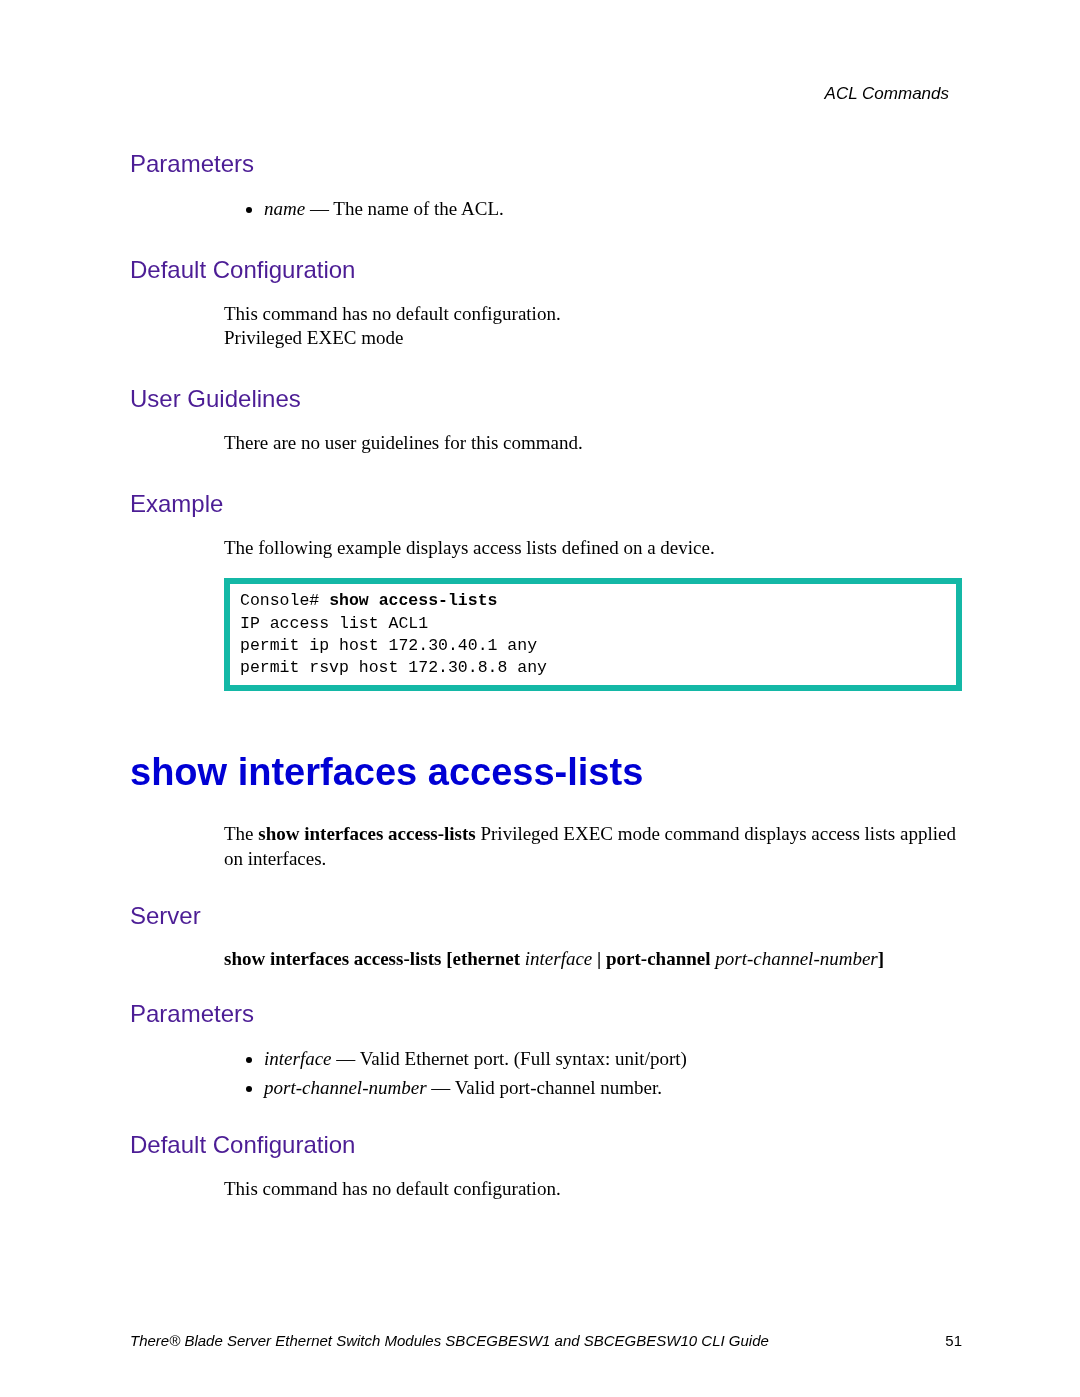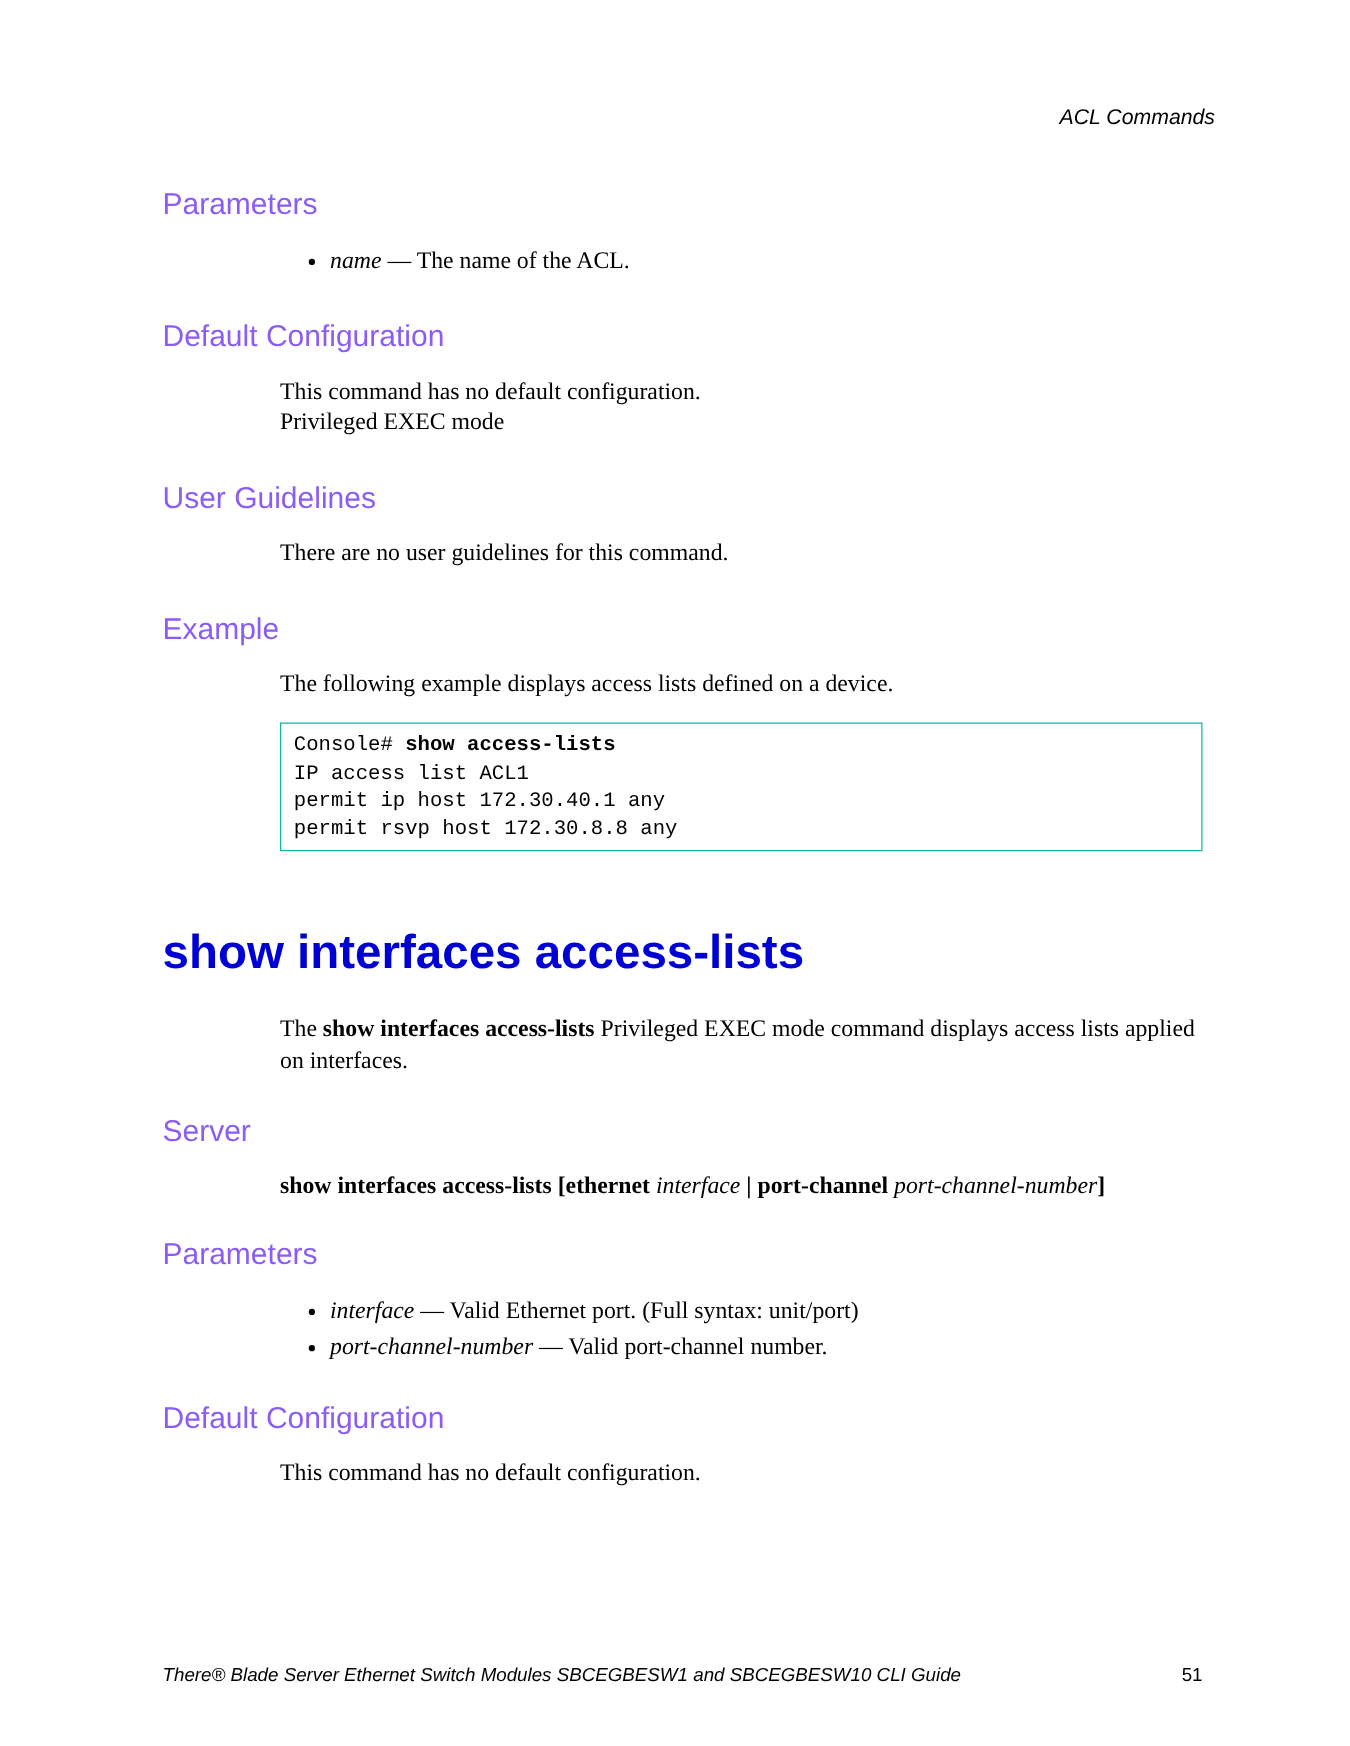--- a/index.html
+++ b/index.html
@@ -12,28 +12,28 @@
   .page {
     width: 1080px;
     height: 1397px;
     position: relative;
     box-sizing: border-box;
     padding: 84px 118px 60px 130px;
   }
   .header-right {
     position: absolute;
     top: 84px;
-    right: 108px;
+    right: 131px;
     font-style: italic;
     font-family: Arial, Helvetica, sans-serif;
     font-size: 17px;
   }
   .h2 {
     font-family: Arial, Helvetica, sans-serif;
-    color: #8b5cf6;
+    color: #4c1d95;
     font-size: 24px;
     font-weight: 400;
     margin: 64px 0 18px 0;
   }
   .h2.first { margin-top: 66px; }
   .h1 {
     font-family: Arial, Helvetica, sans-serif;
     color: #0000d4;
     font-size: 38px;
     font-weight: bold;
@@ -50,21 +50,21 @@
     font-size: 19px;
   }
   ul.params li {
     margin: 4px 0;
     line-height: 1.35;
   }
   .italic { font-style: italic; text-align: center; }
   .bold { font-weight: bold; }
   .codebox {
     margin-left: 94px;
-    border: 1px solid #14b8a6;
+    border: 6px solid #14b8a6;
     padding: 6px 10px 6px 10px;
     font-family: "Courier New", Courier, monospace;
     font-size: 16.5px;
     line-height: 1.35;
     white-space: pre;
   }
   .codebox .mono-bold { font-weight: bold; }
   .syntax-line {
     margin-left: 94px;
     font-size: 19px;

